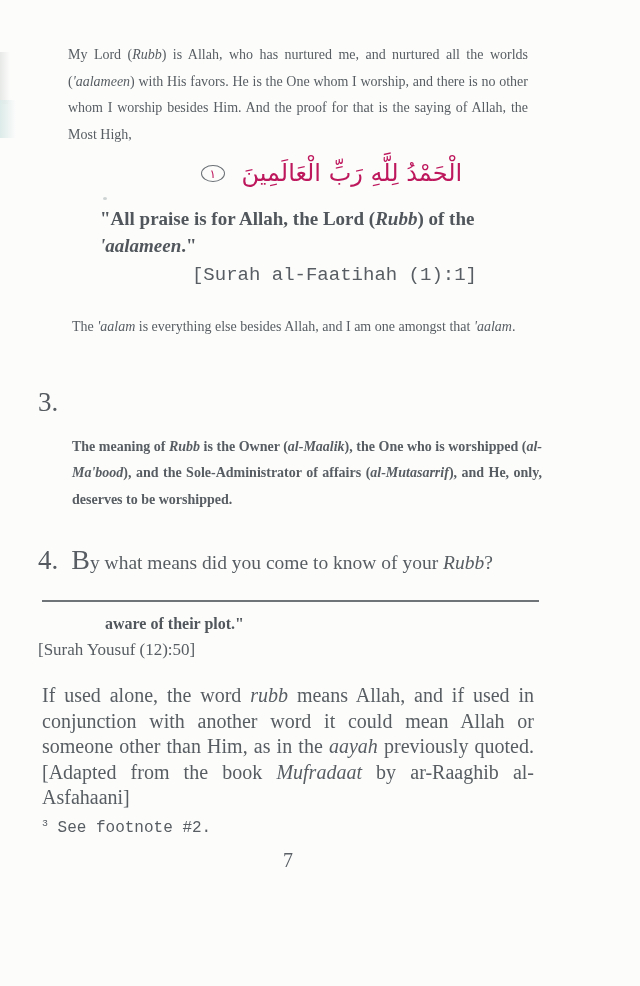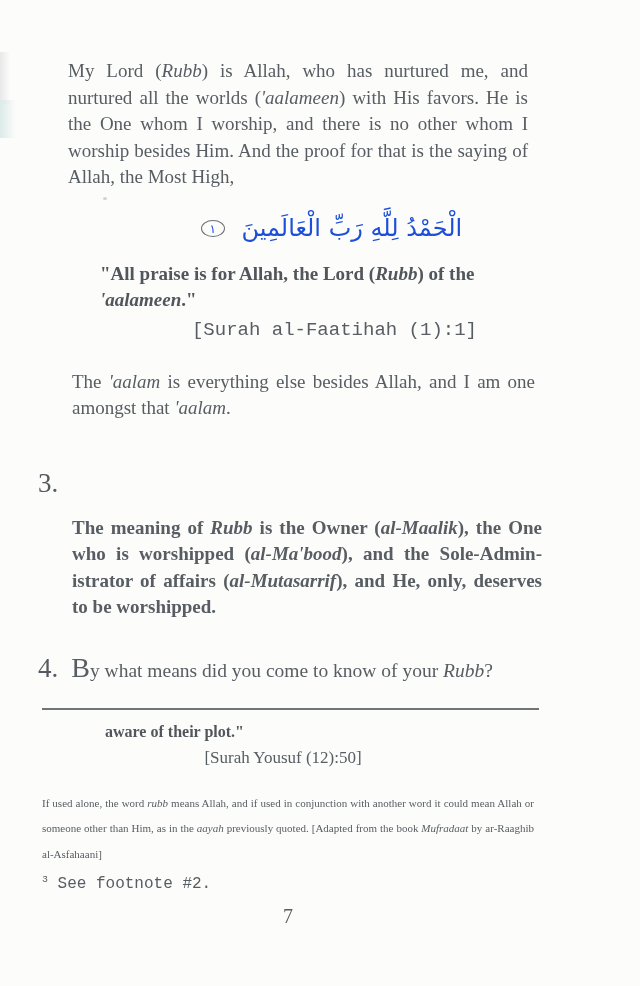--- a/index.html
+++ b/index.html
@@ -26,37 +26,37 @@
   .artifact-cyan {
     position: absolute; left: 0; top: 100px; width: 16px; height: 38px;
     background: linear-gradient(to right, #dcebe9, rgba(220,235,233,0));
   }
   .artifact-speck {
     position: absolute; left: 103px; top: 197px; width: 4px; height: 3px;
     background: #cdd2d3; border-radius: 50%;
   }
 
   .body-text {
-    font-size: 19px;
+    font-size: 14px;
     line-height: 26.5px;
     text-align: justify;
-    margin: 16px;
+    margin: 0;
   }
   .p1 { margin-left: 30px; width: 460px; }
 
   .arabic-line {
     direction: rtl;
     text-align: center;
     padding-left: 55px;
     margin-top: 4px;
     height: 42px;
     line-height: 42px;
     font-family: "DejaVu Sans", sans-serif;
     font-size: 24px;
-    color: #1d4ed8;
+    color: #be185d;
   }
   .ayah-marker {
     display: inline-block;
     min-width: 24px;
     height: 17px;
     line-height: 16px;
     border: 1.5px solid #6a7075;
     border-radius: 50%;
     font-size: 12px;
     text-align: center;
@@ -112,28 +112,28 @@
   .fn-quote {
     margin: 11px 0 0 67px;
     font-size: 16px;
     line-height: 22px;
     font-weight: 700;
     color: #50565b;
   }
   .citation-2 {
     margin-top: 3px;
     width: 490px;
-    text-align: center;
+    text-align: left;
     font-size: 17px;
     line-height: 24px;
   }
   .fn-text {
     margin: 21px 0 0 4px;
     width: 492px;
-    font-size: 11px;
+    font-size: 20px;
     line-height: 25.5px;
     text-align: justify;
   }
   .fn-ref {
     margin: 6px 0 0 4px;
     font-size: 16px;
     line-height: 22px;
     font-family: Liberation Mono, monospace;
   }
   .page-number {

